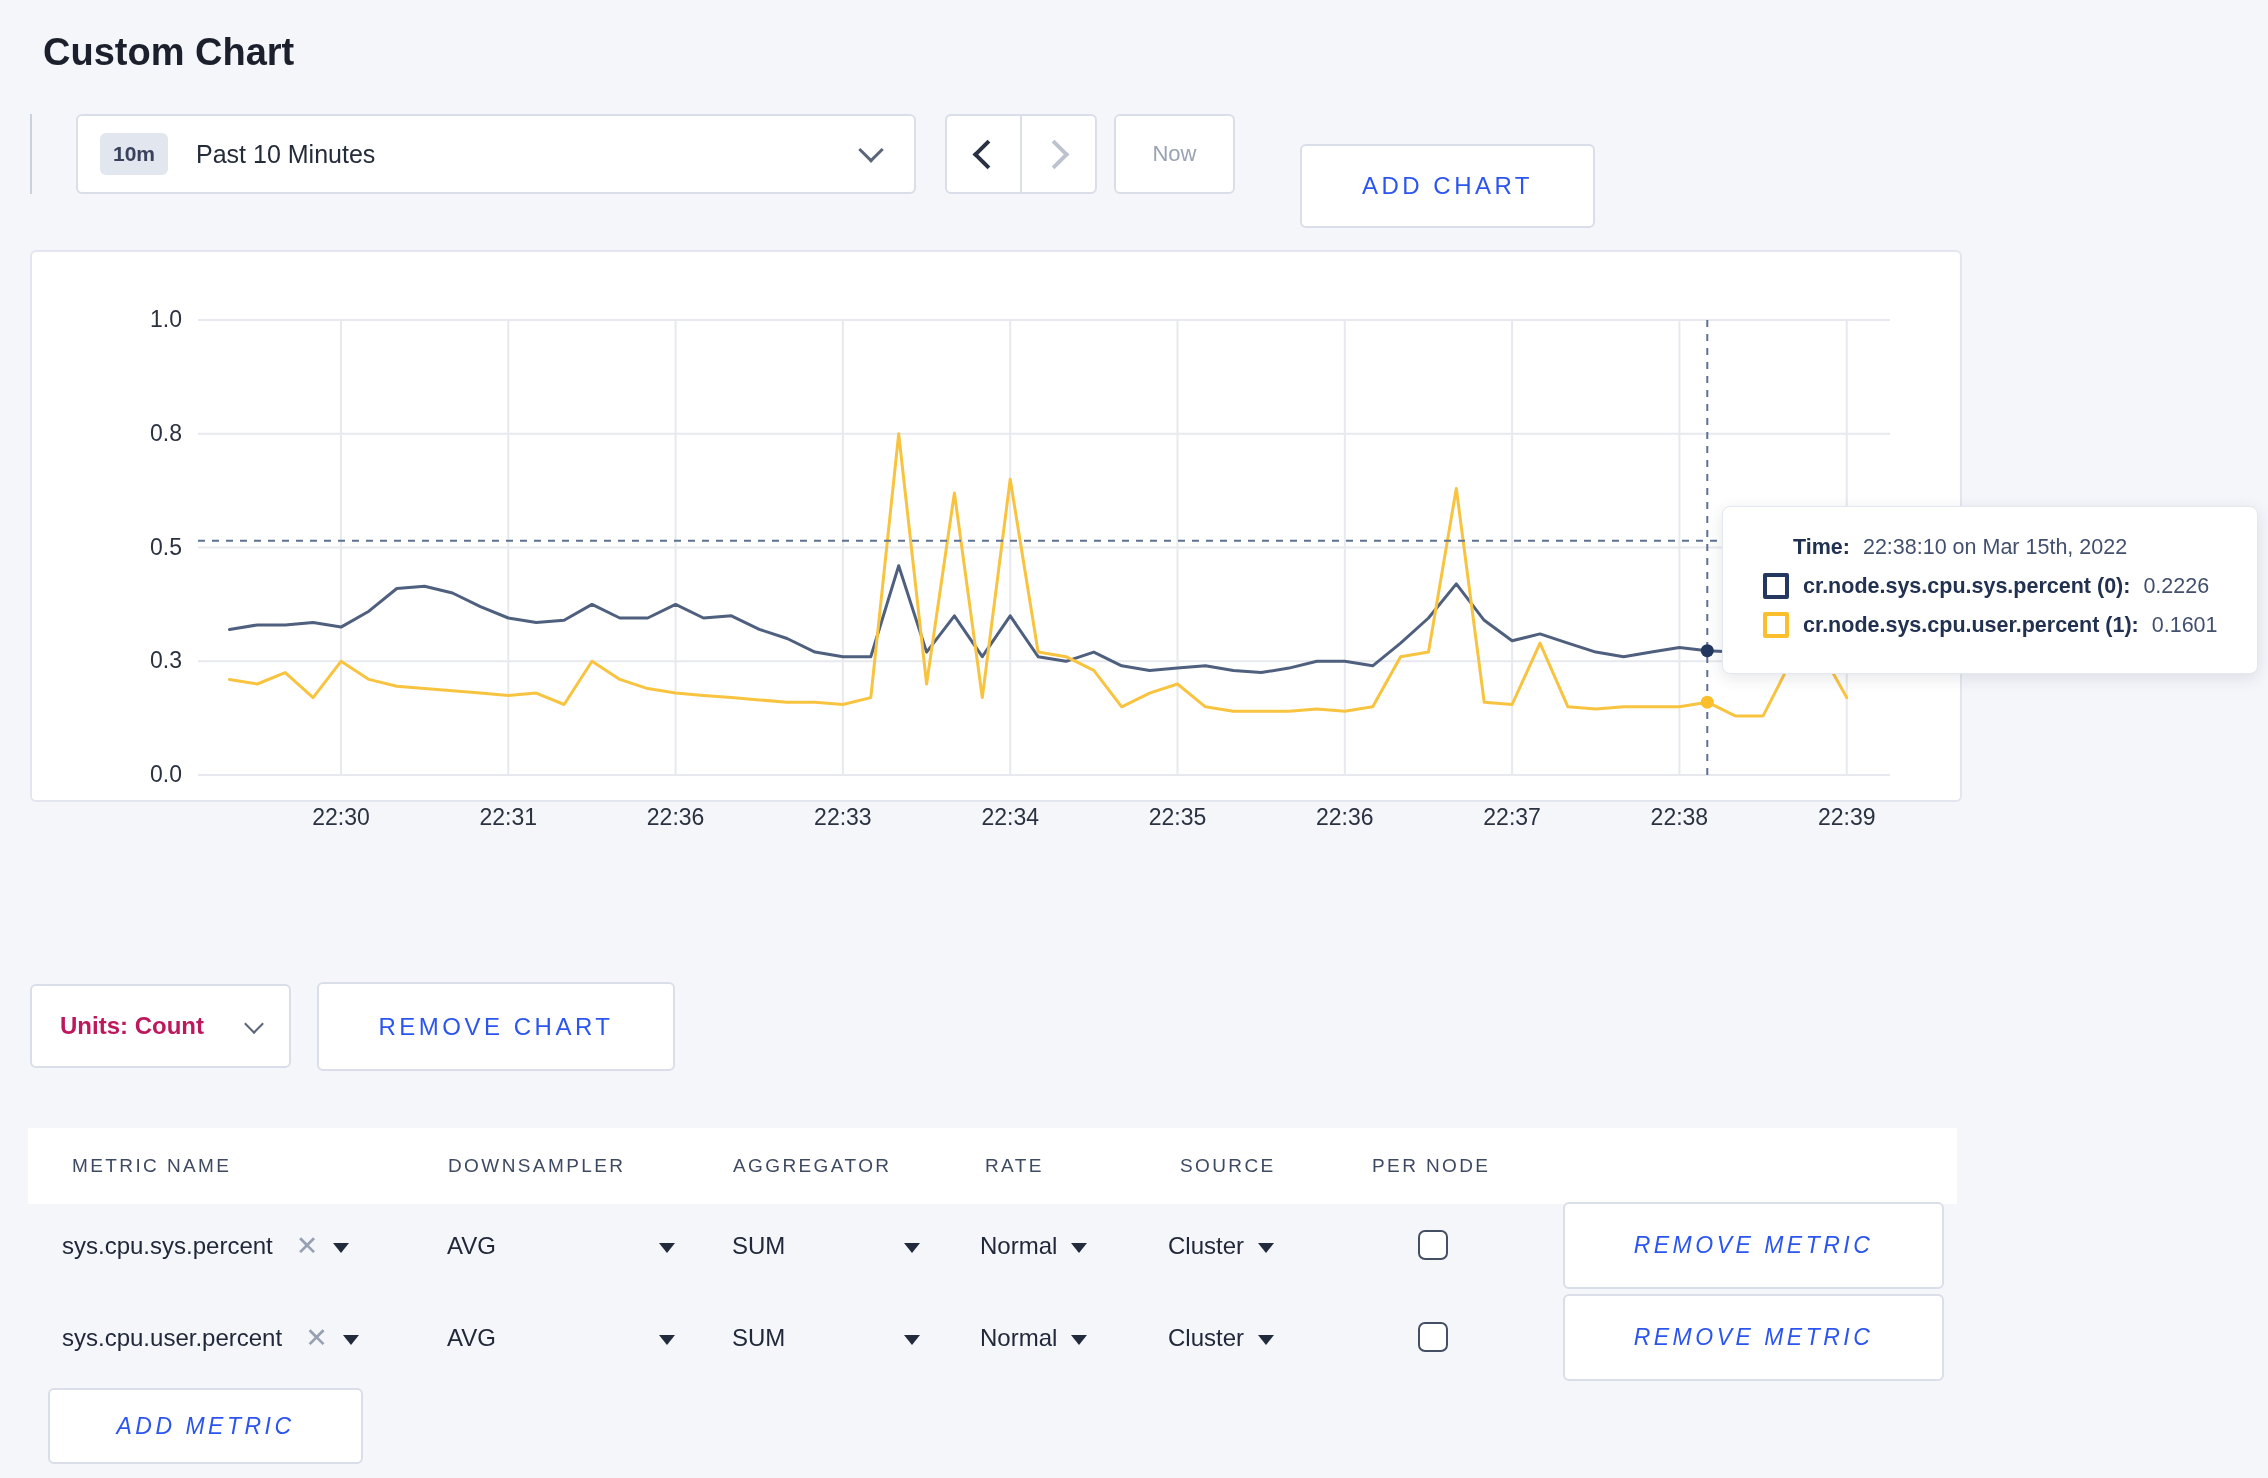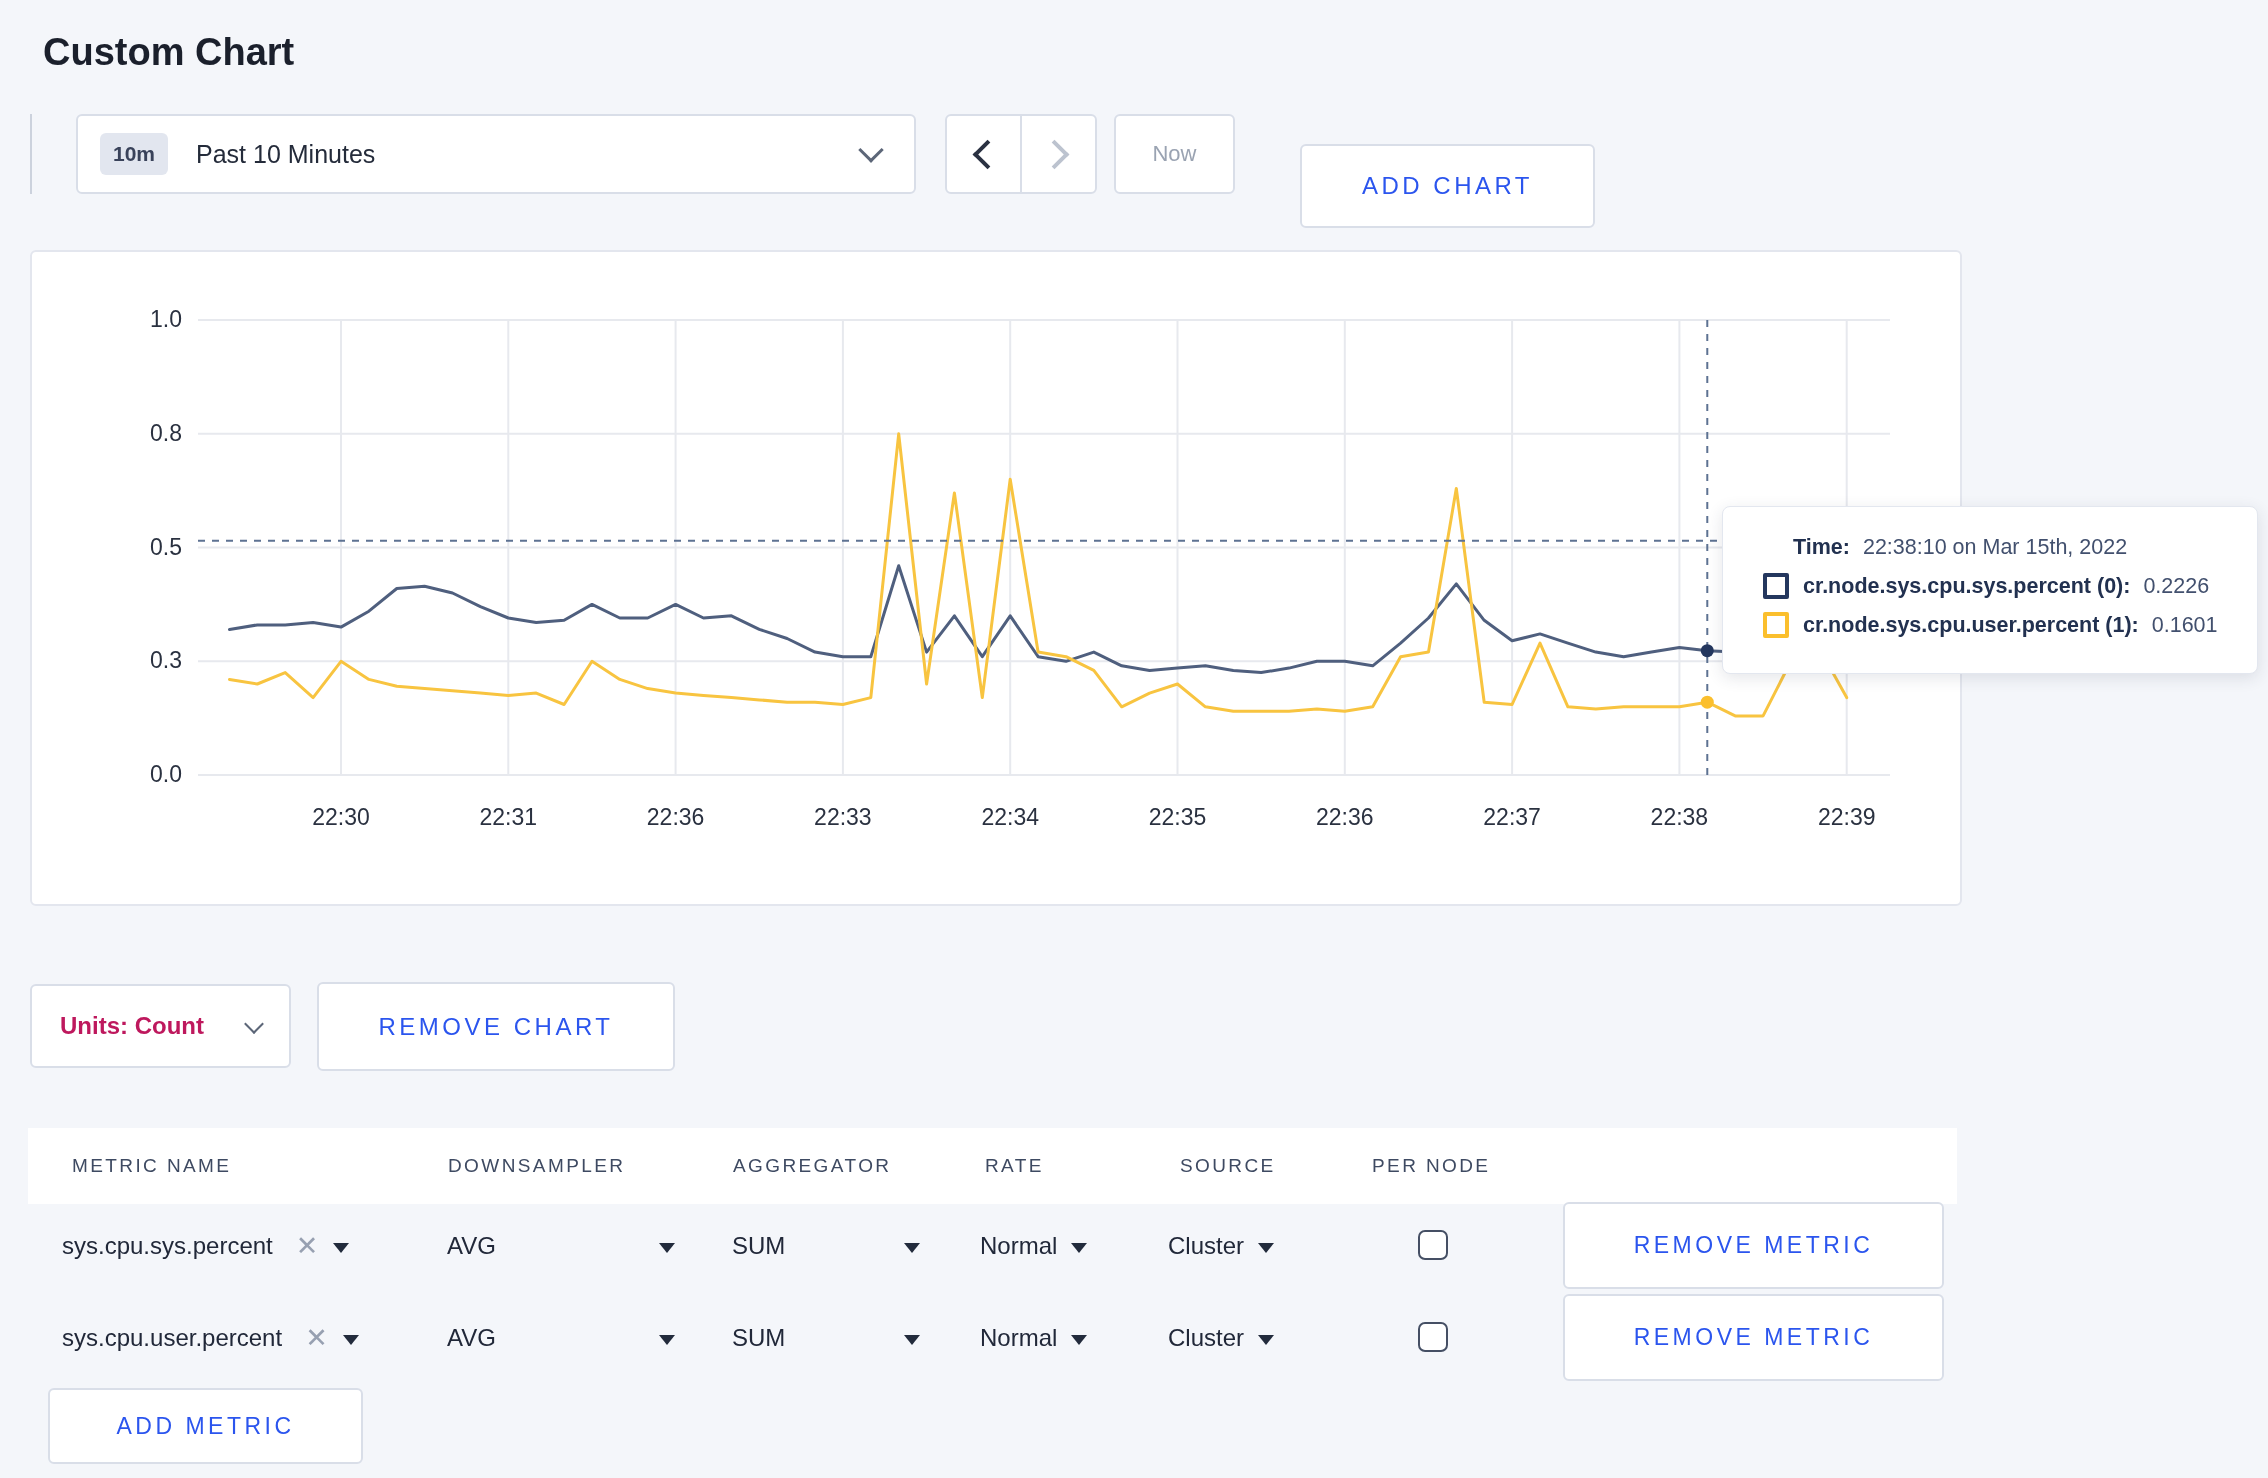--- a/index.html
+++ b/index.html
@@ -21,21 +21,21 @@
   .nav-half{flex:1;height:100%;display:flex;align-items:center;justify-content:center;cursor:pointer;}
   .nav-half + .nav-half{border-left:2px solid #d9dee8;}
   .chevL{width:17px;height:17px;border-left:4px solid #2a3142;border-bottom:4px solid #2a3142;
        transform:rotate(45deg);margin-left:8px;}
   .chevR{width:17px;height:17px;border-left:4px solid #bcc3cf;border-bottom:4px solid #bcc3cf;
        transform:rotate(225deg);margin-right:8px;}
   .now-btn{left:1114px;top:114px;width:121px;height:80px;justify-content:center;
        font-size:22px;color:#9aa3b2;cursor:default;}
   .btn-blue{color:#2b55ee;letter-spacing:3.5px;font-weight:500;justify-content:center;cursor:pointer;}
   .add-chart{left:1300px;top:112px;width:295px;height:84px;font-size:24px;margin-top:32px;}
-  .chart-card{position:absolute;left:30px;top:250px;width:1932px;height:656px;background:#fff;
+  .chart-card{position:absolute;left:30px;top:250px;width:1932px;height:552px;background:#fff;
        border:2px solid #e3e6ee;border-radius:6px;box-sizing:border-box;}
   .chart-svg{position:absolute;left:0;top:0;}
   .ytick{position:absolute;width:110px;text-align:right;font-size:23px;color:#2a3140;}
   .xtick{position:absolute;width:120px;text-align:center;font-size:23px;color:#2a3140;top:552px;}
   .tooltip{position:absolute;left:1722px;top:506px;width:536px;height:168px;background:#fff;
        border:1px solid #e3e7ef;border-radius:8px;box-shadow:0 4px 16px rgba(40,50,70,.12);
        box-sizing:border-box;padding:28px 18px 20px 40px;display:flex;flex-direction:column;
        gap:13px;font-size:21.5px;z-index:5;}
   .tt-time{margin-left:30px;display:flex;align-items:center;}
   .tt-row{display:flex;align-items:center;}
@@ -57,21 +57,21 @@
   .x-icon{color:#97a0b1;font-size:27px;margin-left:8px;cursor:pointer;}
   .caret{width:0;height:0;border-left:8px solid transparent;border-right:8px solid transparent;
        border-top:10px solid #222b3c;margin-top:3px;}
   .c-ds{left:419px;width:228px;justify-content:space-between;cursor:pointer;}
   .c-ag{left:704px;width:188px;justify-content:space-between;cursor:pointer;}
   .c-rate{left:952px;gap:14px;cursor:pointer;}
   .c-src{left:1140px;gap:14px;cursor:pointer;}
   .checkbox{position:absolute;left:1390px;top:30px;width:26px;height:26px;border:2.5px solid #454f64;
        border-radius:7px;background:#fff;cursor:pointer;}
   .btn{background:#fff;border:2px solid #d9dee8;border-radius:6px;display:flex;align-items:center;
-       justify-content:center;box-sizing:border-box;}
+       justify-content:center;box-sizing:border-box;font-style:italic;}
   .remove-metric{position:absolute;left:1535px;top:2px;width:381px;height:87px;font-size:23px;}
   .add-metric{position:absolute;left:48px;top:1388px;width:315px;height:76px;font-size:23px;}
 </style>
 </head>
 <body>
 
 <h1 class="page-title">Custom Chart</h1>
 
 <div class="vdiv"></div>
 

